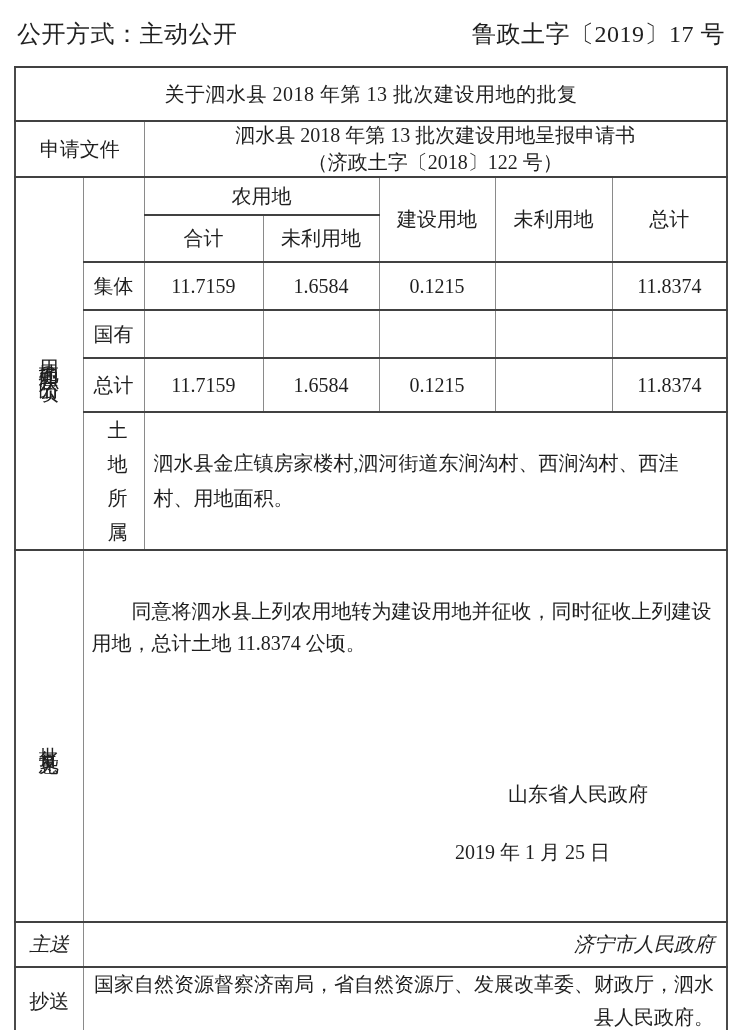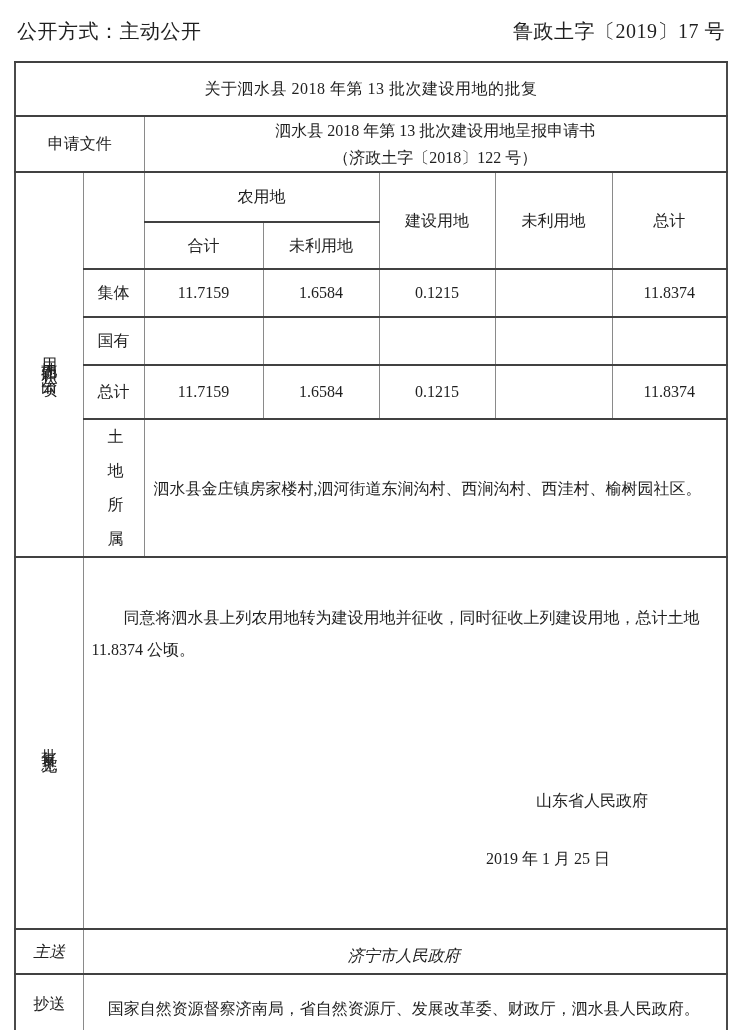--- a/index.html
+++ b/index.html
@@ -10,48 +10,48 @@
     font-family: "Liberation Serif", "DejaVu Serif", serif;
     overflow: hidden;
   }
   .page { width: 740px; height: 1030px; position: relative; }
 
   .topbar {
     display: flex;
     justify-content: space-between;
     align-items: baseline;
     padding: 18px 15px 0 17px;
-    font-size: 20px;
+    font-size: 24px;
     letter-spacing: 0.5px;
   }
 
   table.doc {
     border-collapse: collapse;
     table-layout: fixed;
     width: 712px;
     margin: 16px 0 0 14px;
     border: 2px solid #4a4a4a;
   }
   td {
     border-left: 1px solid #8a8a8a;
     border-right: 1px solid #8a8a8a;
     border-top: 2px solid #414141;
     border-bottom: 2px solid #414141;
     text-align: center;
     vertical-align: middle;
-    font-size: 16px;
+    font-size: 20px;
     line-height: 1.45;
     overflow: hidden;
   }
 
   .r-title td { height: 54px; letter-spacing: 0.5px; }
   .r-app td { height: 53px; }
   .app-content div { line-height: 27px; }
 
-  .r-h1 td { height: 50px; }
+  .r-h1 td { height: 38px; }
   .r-h2 td { height: 47px; }
   .r-collective td { height: 48px; }
   .r-state td { height: 48px; }
   .r-total td { height: 54px; }
   .r-owner td { height: 133px; }
   .r-approval td { height: 372px; }
   .r-main td { height: 45px; font-style: italic; }
   .r-copy td { height: 60px; }
 
   .vcell { padding: 0; }
@@ -84,22 +84,22 @@
     line-height: 22px;
   }
   .approval-date {
     margin-top: 36px;
     padding-right: 116px;
     text-align: right;
     line-height: 22px;
   }
 
   .delivery-value {
-    text-align: center;
-    padding: 8px 12px 0 10px;
+    text-align: right;
+    padding: 0 12px 0 10px;
     line-height: 33px;
   }
 </style>
 </head>
 <body>
 
 <div class="page">
 
   <div class="topbar">
     <span>公开方式：主动公开</span>
@@ -167,21 +167,21 @@
       <td>总计</td>
       <td>11.7159</td>
       <td>1.6584</td>
       <td>0.1215</td>
       <td></td>
       <td>11.8374</td>
     </tr>
 
     <tr class="r-owner">
       <td class="owner-label">土地所属</td>
-      <td colspan="5" class="owner-text">泗水县金庄镇房家楼村,泗河街道东涧沟村、西涧沟村、西洼村、榆树园社区。</td>
+      <td colspan="5" class="owner-text">泗水县金庄镇房家楼村,泗河街道东涧沟村、西涧沟村、西洼村、用地面积。</td>
     </tr>
 
     <tr class="r-approval">
       <td class="vcell">
         <span class="vtext" style="letter-spacing:3px">批复意见</span>
       </td>
       <td colspan="6" class="approval-cell">
         <div class="approval-body">同意将泗水县上列农用地转为建设用地并征收，同时征收上列建设用地，总计土地 11.8374 公顷。</div>
         <div class="approval-sign">山东省人民政府</div>
         <div class="approval-date">2019 年 1 月 25 日</div>

